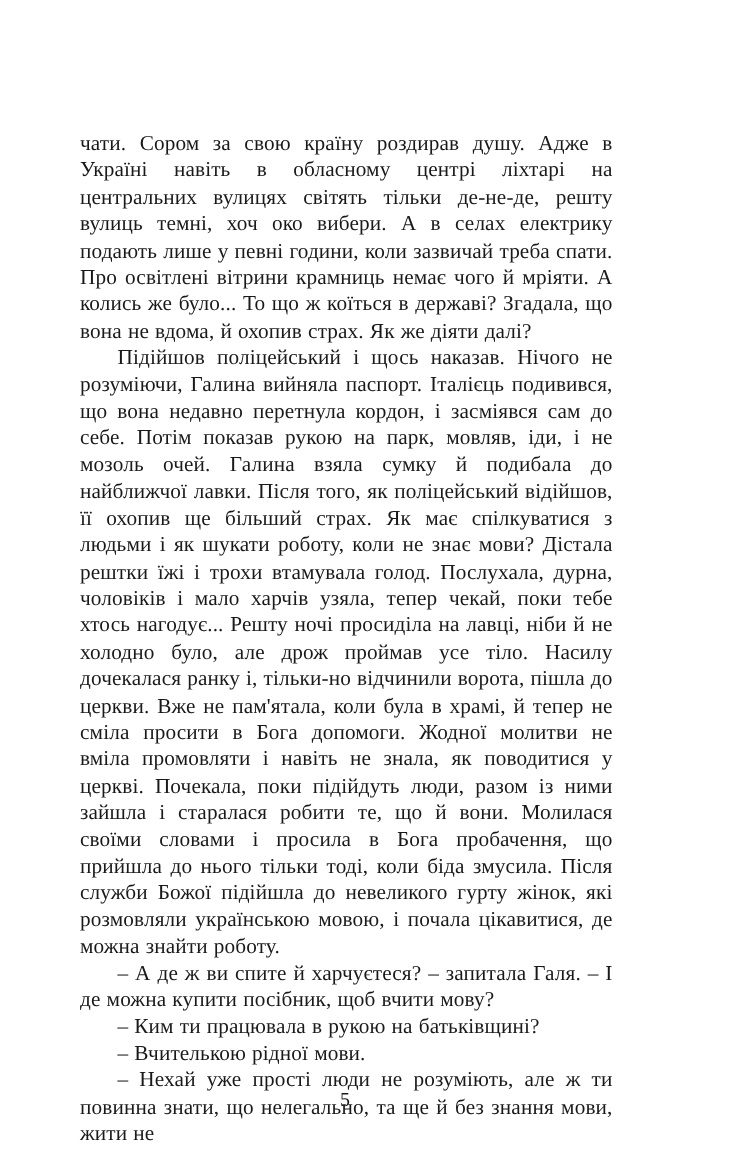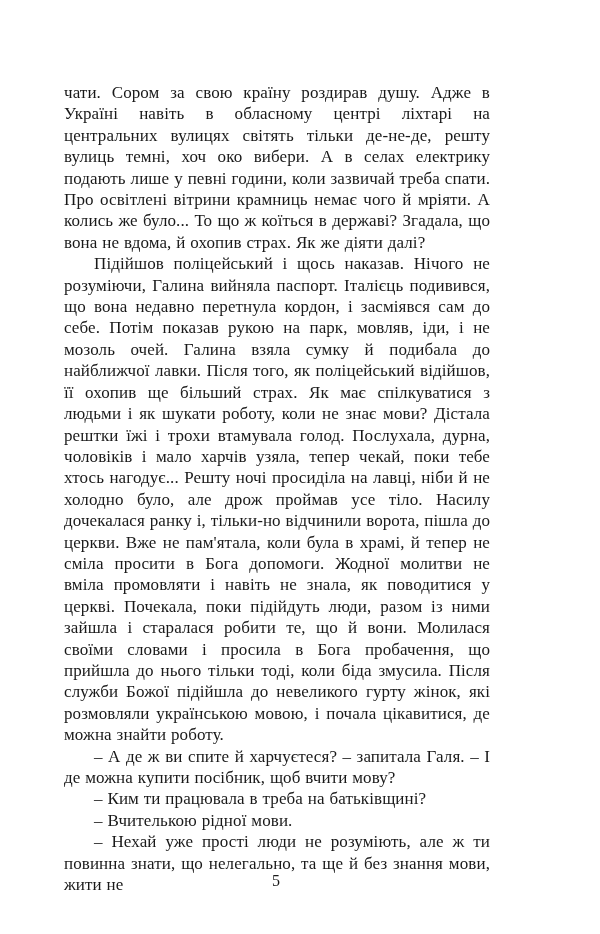--- a/index.html
+++ b/index.html
@@ -10,21 +10,21 @@
   body {
     width: 600px;
     height: 934px;
     overflow: hidden;
   }
   .page {
     box-sizing: border-box;
     position: relative;
     width: 552px;
     height: 934px;
-    padding: 82px 62px 0 64px;
+    padding: 104px 62px 0 64px;
     background: #ffffff;
     font-family: "Liberation Serif", "DejaVu Serif", serif;
     color: #191919;
     border-radius: 16px;
   }
   .text p {
     margin: 0;
     font-size: 17px;
     line-height: 21.4px;
     text-align: justify;
@@ -45,18 +45,18 @@
   }
 </style>
 </head>
 <body>
 
 <div class="page">
   <div class="text">
     <p>чати. Сором за свою країну роздирав душу. Адже в Україні навіть в обласному центрі ліхтарі на центральних вулицях світять тільки де-не-де, решту вулиць темні, хоч око вибери. А в селах електрику подають лише у певні години, коли зазвичай треба спати. Про освітлені вітрини крамниць немає чого й мріяти. А колись же було... То що ж коїться в державі? Згадала, що вона не вдома, й охопив страх. Як же діяти далі?</p>
     <p class="indent">Підійшов поліцейський і щось наказав. Нічого не розуміючи, Галина вийняла паспорт. Італієць подивився, що вона недавно перетнула кордон, і засміявся сам до себе. Потім показав рукою на парк, мовляв, іди, і не мозоль очей. Галина взяла сумку й подибала до найближчої лавки. Після того, як поліцейський відійшов, її охопив ще більший страх. Як має спілкуватися з людьми і як шукати роботу, коли не знає мови? Дістала рештки їжі і трохи втамувала голод. Послухала, дурна, чоловіків і мало харчів узяла, тепер чекай, поки тебе хтось нагодує... Решту ночі просиділа на лавці, ніби й не холодно було, але дрож проймав усе тіло. Насилу дочекалася ранку і, тільки-но відчинили ворота, пішла до церкви. Вже не пам'ятала, коли була в храмі, й тепер не сміла просити в Бога допомоги. Жодної молитви не вміла промовляти і навіть не знала, як поводитися у церкві. Почекала, поки підійдуть люди, разом із ними зайшла і старалася робити те, що й вони. Молилася своїми словами і просила в Бога пробачення, що прийшла до нього тільки тоді, коли біда змусила. Після служби Божої підійшла до невеликого гурту жінок, які розмовляли українською мовою, і почала цікавитися, де можна знайти роботу.</p>
     <p class="indent">– А де ж ви спите й харчуєтеся? – запитала Галя. – І де можна купити посібник, щоб вчити мову?</p>
-    <p class="indent">– Ким ти працювала в треба на батьківщині?</p>
+    <p class="indent">– Ким ти працювала в рукою на батьківщині?</p>
     <p class="indent">– Вчителькою рідної мови.</p>
     <p class="indent">– Нехай уже прості люди не розуміють, але ж ти повинна знати, що нелегально, та ще й без знання мови, жити не</p>
   </div>
   <div class="page-number">5</div>
 </div>
 
 </body></html>

